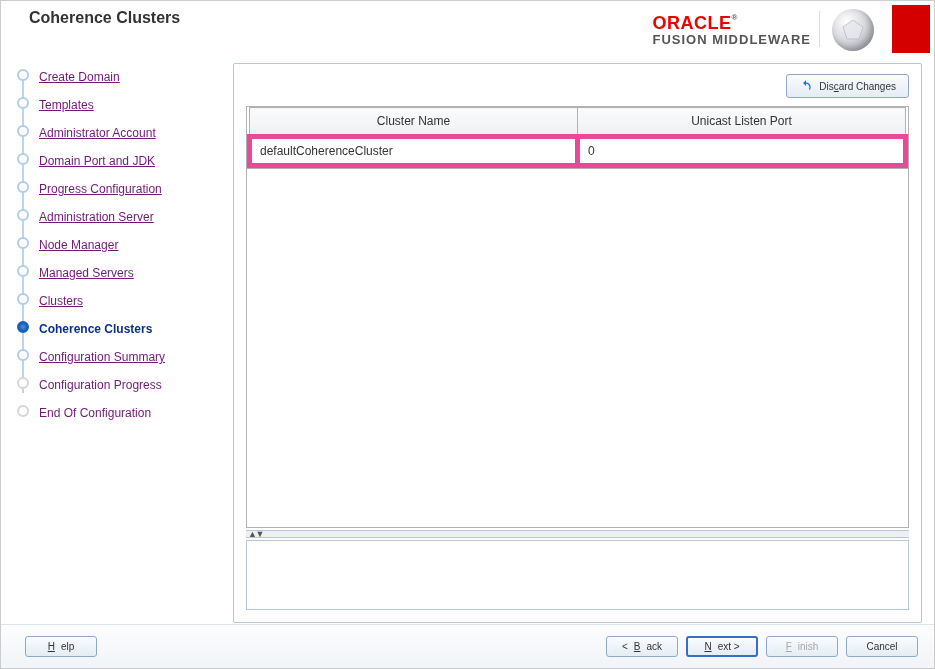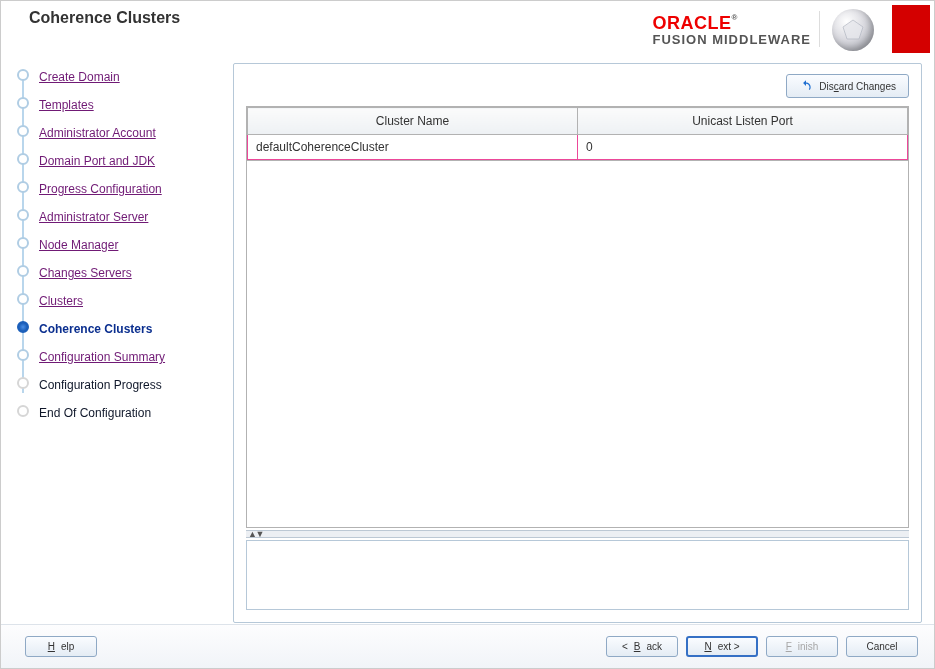--- a/index.html
+++ b/index.html
@@ -25,38 +25,38 @@
   
   .sidebar { width: 232px; padding: 10px 6px 0 14px; }
   .step-list { list-style: none; margin: 0; padding: 0; position: relative; }
   .step-list::before { content:""; position:absolute; left:7px; top:10px; bottom:34px; width:2px; background:#b9d6ec; }
   .step-item { position: relative; padding: 6px 0 6px 24px; line-height: 16px; }
   .step-bullet { position:absolute; left:2px; top:6px; width:12px; height:12px; border-radius:50%; background:#fff; border:2px solid #b0cde4; }
   .step-item.current .step-bullet { border-color:#1b5fba; background:radial-gradient(circle,#4a8ee6 0%,#1b5fba 70%); }
   .step-item.disabled .step-bullet { border-color:#d6d6d6; }
   .step-link { color:#701a75; text-decoration: underline; cursor:pointer; }
   .step-item.current .step-link { color:#0b2f8f; font-weight:bold; text-decoration:none; }
-  .step-item.disabled .step-link { color:#0f172a; text-decoration:none; cursor:default; }
+  .step-item.disabled .step-link { color:#701a75; text-decoration:none; cursor:default; }
 
   
   .main { flex:1; padding: 10px 12px 0 0; display:flex; flex-direction:column; }
   .panel-outer { flex:1; border:1px solid #b6c8d8; border-radius:2px; background:#fff; display:flex; flex-direction:column; position:relative; }
   .panel-top { padding:10px 12px 8px 12px; display:flex; justify-content:flex-end; }
   .btn { background:linear-gradient(#fafcff,#e4ecf4); border:1px solid #8fa9c5; border-radius:3px; padding:4px 12px; font-family:inherit; font-size:10px; color:#333; cursor:pointer; display:inline-flex; align-items:center; gap:6px; }
   .btn:disabled { color:#a7a7a7; cursor:default; }
   .btn.highlight { border:2px solid #3570c5; padding:3px 11px; }
   .icon-undo { width:14px; height:14px; }
 
   .underline-letter { text-decoration: underline; }
 
   
   .table-wrap { margin:0 12px; border:1px solid #b2b2b2; }
   .grid { width:100%; border-collapse:collapse; table-layout:fixed; }
   .grid th { background:linear-gradient(#fbfbfb,#eef1f4); font-weight:normal; color:#333; border:1px solid #b2b2b2; padding:6px 8px; text-align:center; font-size:12px; }
-  .grid td { border:1px solid #ec4899; padding:5px 8px; color:#333; font-size:12px; background:#fff; }
+  .grid td { border:5px solid #ec4899; padding:5px 8px; color:#333; font-size:12px; background:#fff; }
   .grid td.num { text-align:left; }
 
   .blank-fill { flex:1; margin:0 12px; border-left:1px solid #b2b2b2; border-right:1px solid #b2b2b2; border-bottom:1px solid #b2b2b2; }
 
   .hsplit { margin:2px 12px 0 12px; height:8px; background:#eceff3; border-top:1px solid #bcc8d4; border-bottom:1px solid #bcc8d4; position:relative; }
   .hsplit .arrows { position:absolute; left:2px; top:-2px; font-size:9px; letter-spacing:-2px; color:#555; }
 
   .panel-bottom-blank { margin:2px 12px 12px 12px; height:70px; border:1px solid #b6c8d8; background:#fff; }
 
   
@@ -89,23 +89,23 @@
 </div>
 
 <div class="content">
   <div class="sidebar">
     <ul class="step-list" id="step-list">
         <li class="step-item "><span class="step-bullet"></span><span class="step-link">Create Domain</span></li>
         <li class="step-item "><span class="step-bullet"></span><span class="step-link">Templates</span></li>
         <li class="step-item "><span class="step-bullet"></span><span class="step-link">Administrator Account</span></li>
         <li class="step-item "><span class="step-bullet"></span><span class="step-link">Domain Port and JDK</span></li>
         <li class="step-item "><span class="step-bullet"></span><span class="step-link">Progress Configuration</span></li>
-        <li class="step-item "><span class="step-bullet"></span><span class="step-link">Administrator Server</span></li>
+        <li class="step-item "><span class="step-bullet"></span><span class="step-link">Administration Server</span></li>
         <li class="step-item "><span class="step-bullet"></span><span class="step-link">Node Manager</span></li>
-        <li class="step-item "><span class="step-bullet"></span><span class="step-link">Changes Servers</span></li>
+        <li class="step-item "><span class="step-bullet"></span><span class="step-link">Managed Servers</span></li>
         <li class="step-item "><span class="step-bullet"></span><span class="step-link">Clusters</span></li>
         <li class="step-item current"><span class="step-bullet"></span><span class="step-link">Coherence Clusters</span></li>
         <li class="step-item "><span class="step-bullet"></span><span class="step-link">Configuration Summary</span></li>
         <li class="step-item disabled"><span class="step-bullet"></span><span class="step-link">Configuration Progress</span></li>
         <li class="step-item disabled"><span class="step-bullet"></span><span class="step-link">End Of Configuration</span></li>
       </ul>
   </div>
 
   <div class="main">
     <div class="panel-outer">

